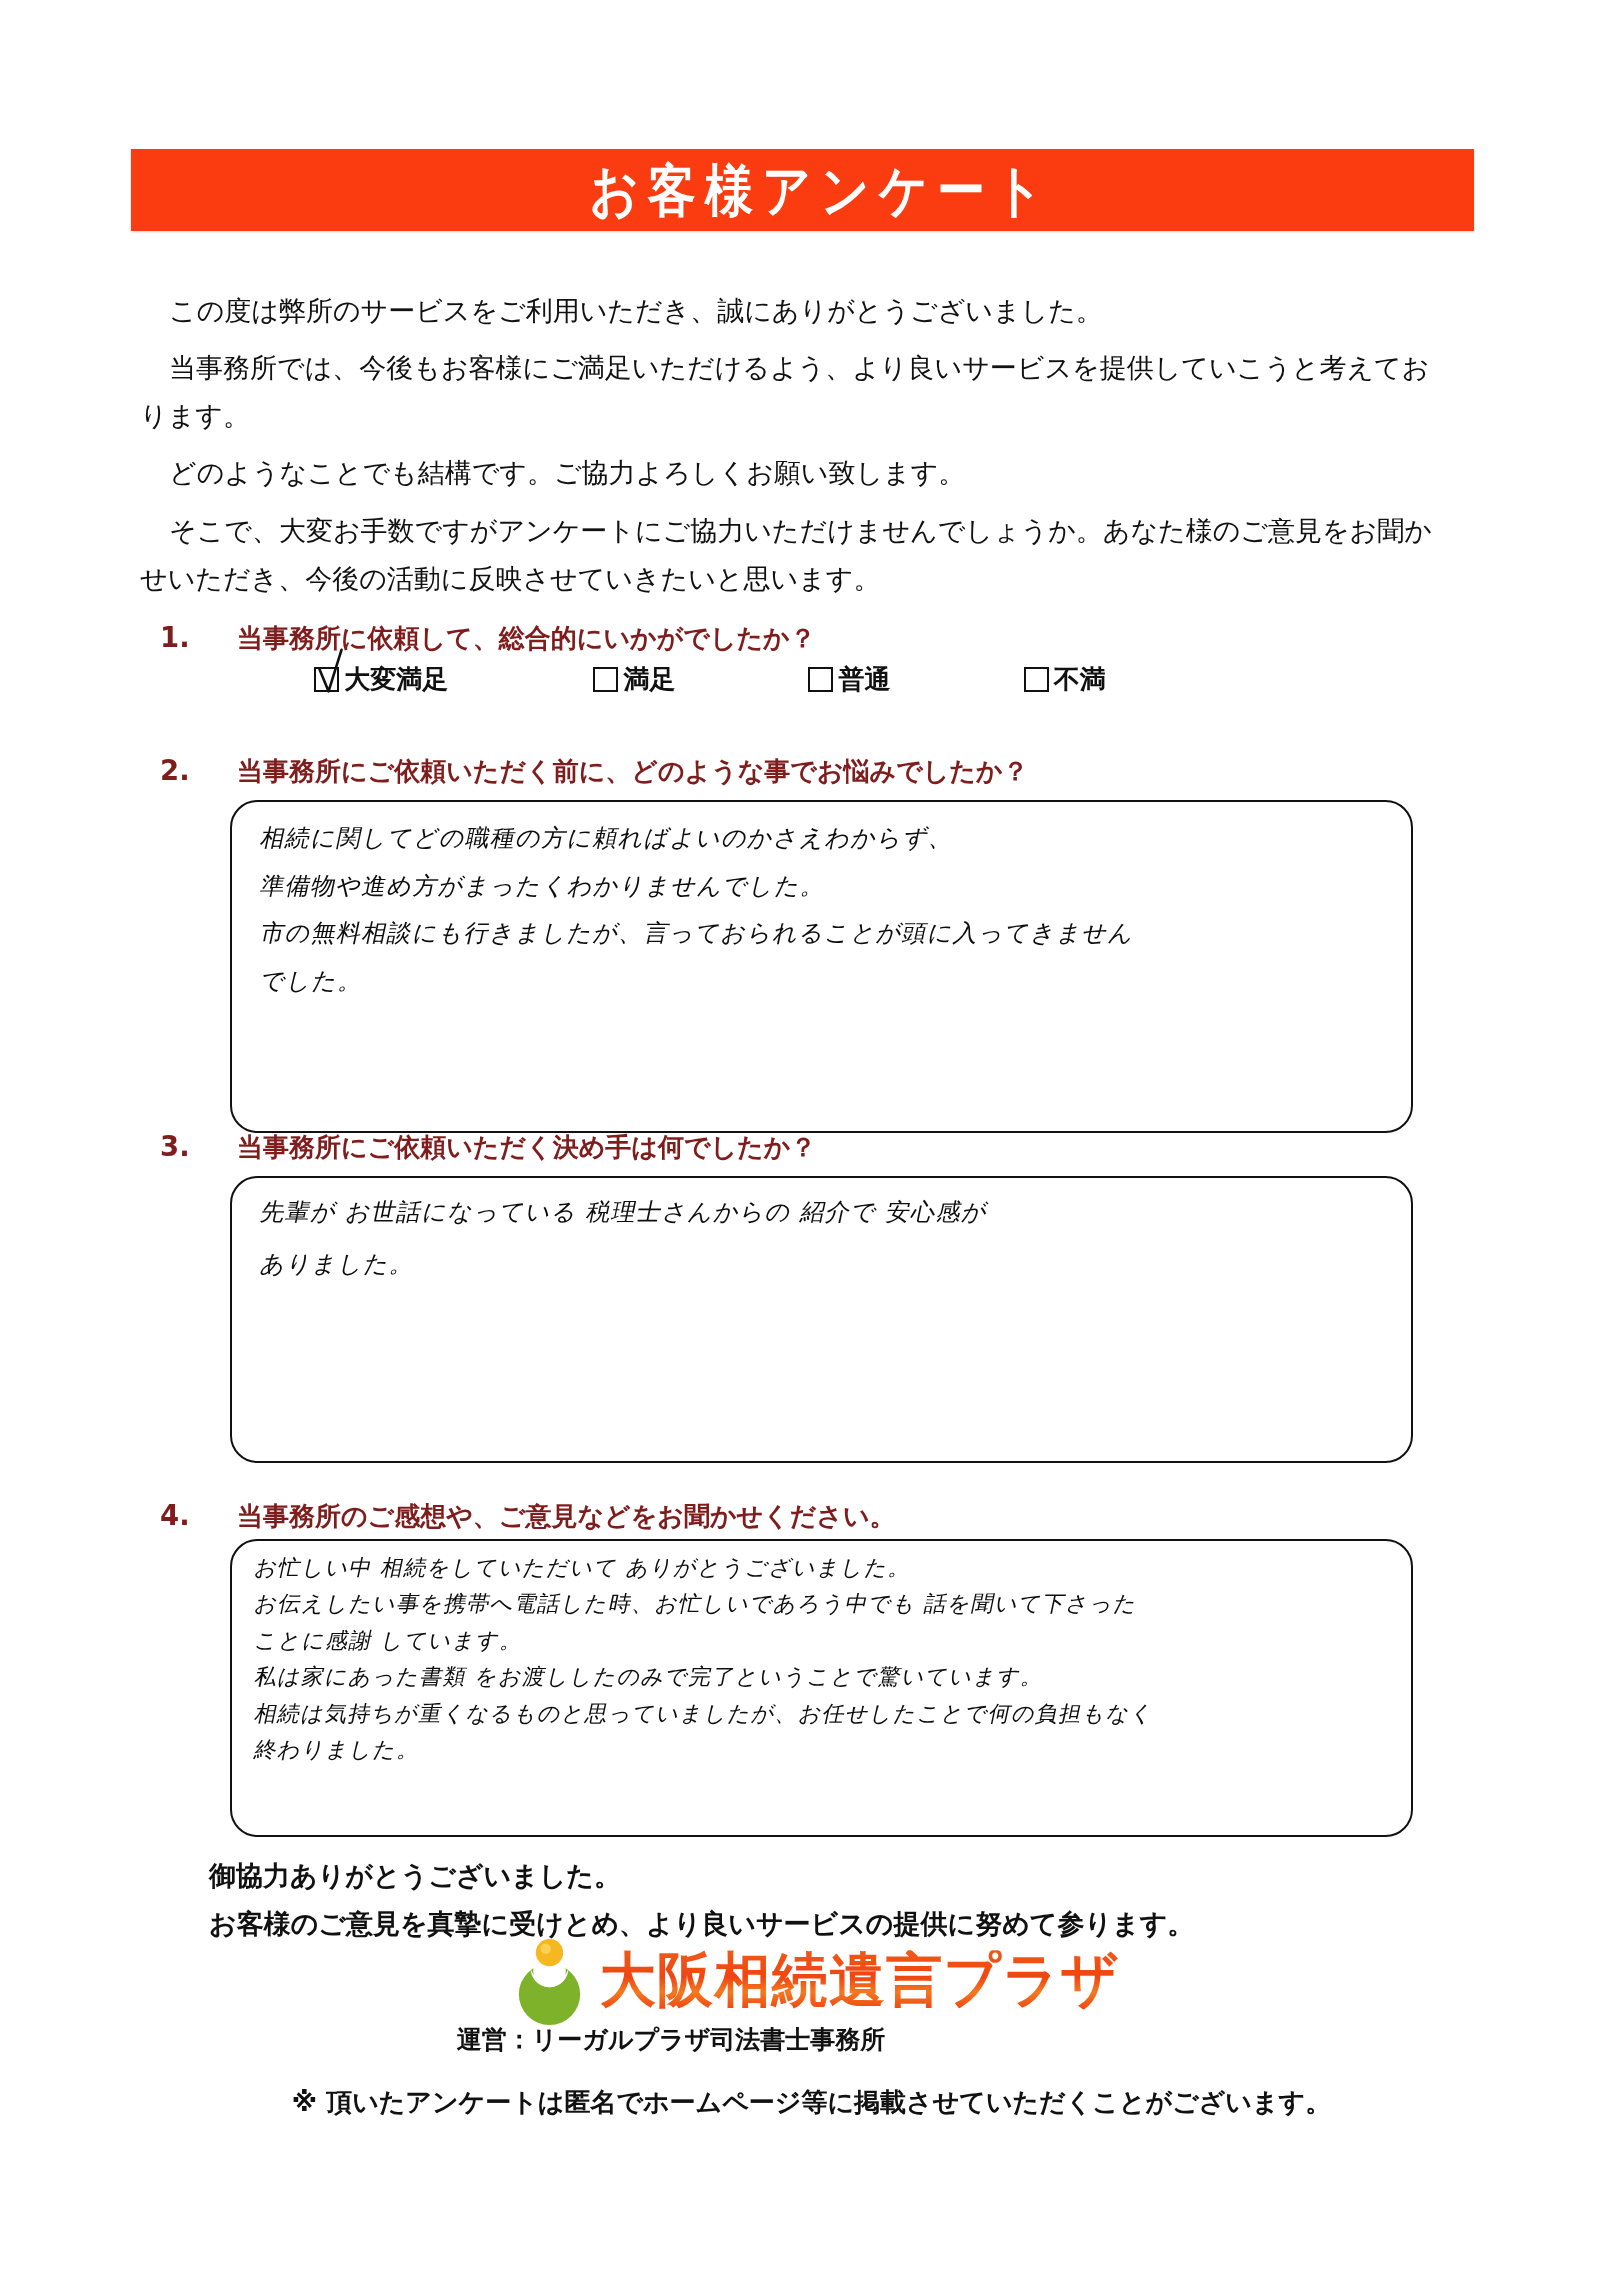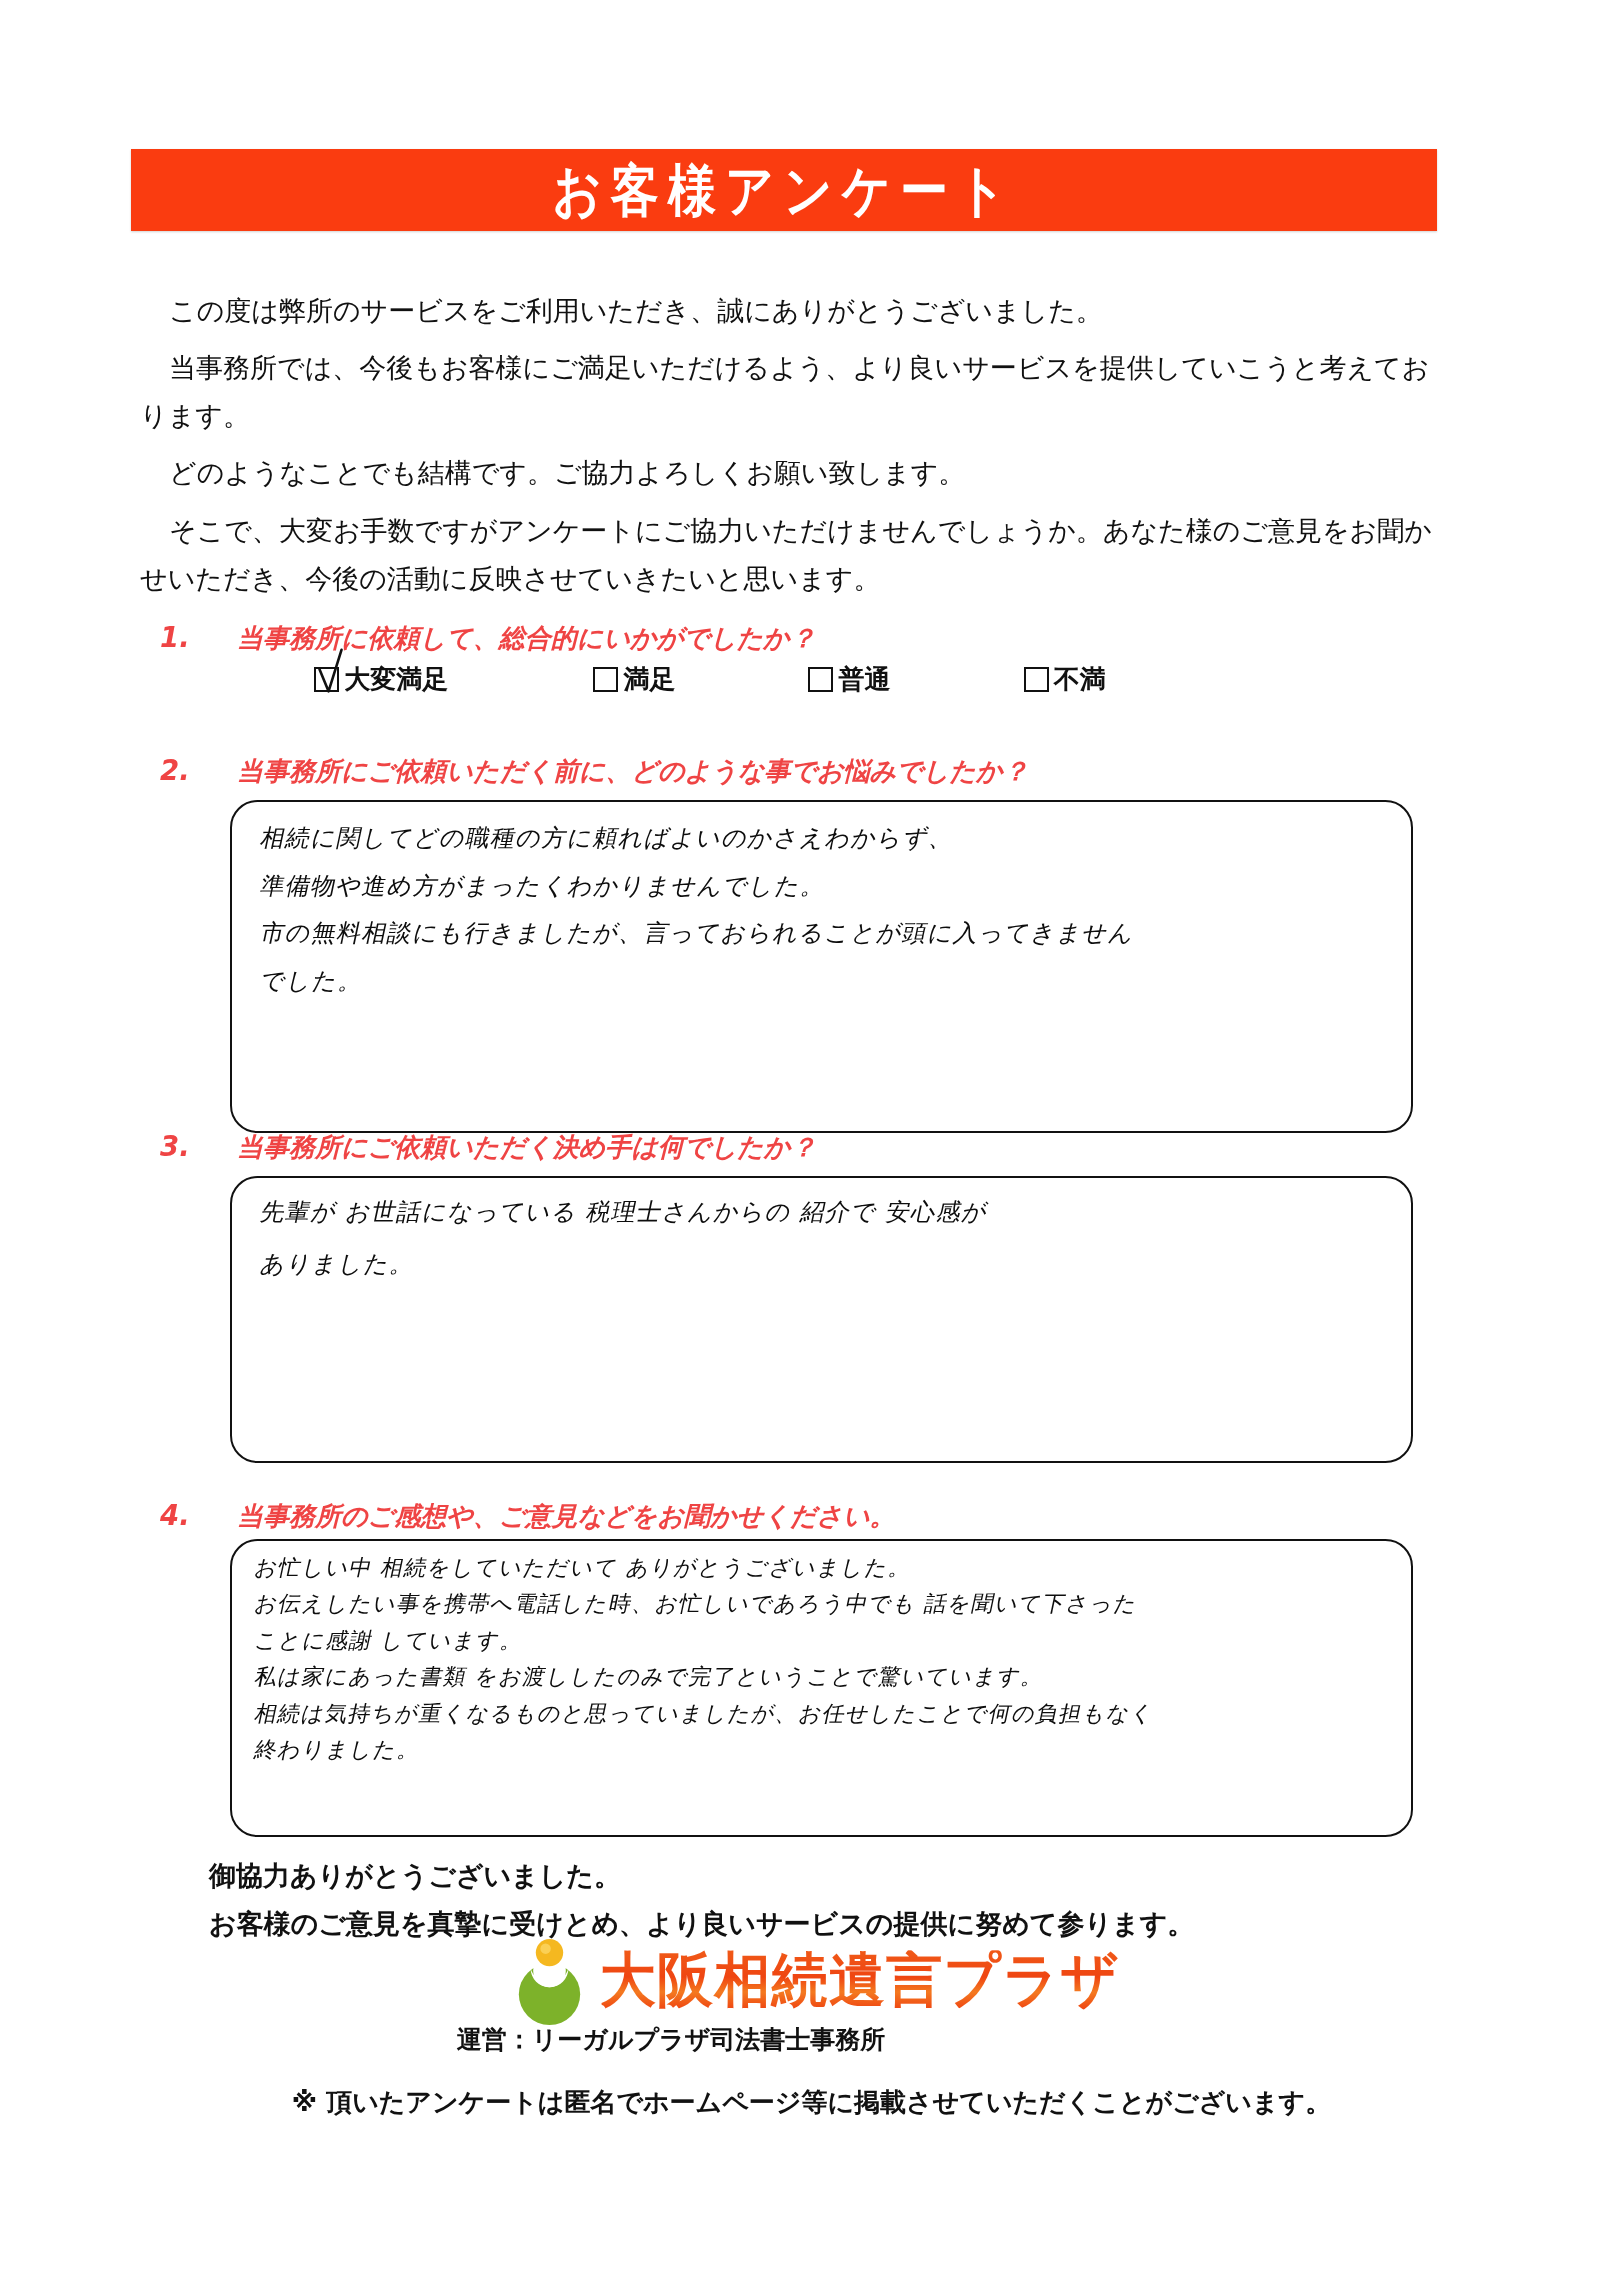--- a/index.html
+++ b/index.html
@@ -29,20 +29,21 @@
     position: absolute;
     left: 131px;
     top: 149px;
     width: 1306px;
     height: 82px;
     background: #fa3c10;
     display: flex;
     align-items: center;
     justify-content: center;
     box-shadow: 0 1.3px 2px rgba(0,0,0,0.18);
+    padding-left: 37px;
   }
   .banner-title {
     color: #ffffff;
     font-size: 48px;
     font-weight: bold;
     letter-spacing: 9.2px;
     line-height: 1;
     white-space: nowrap;
     transform: scaleY(1.18);
   }
@@ -61,23 +62,22 @@
   .intro p {
     margin: 0 0 9.2px 0;
     text-indent: 29px;
   }
 
   
   .question {
     position: absolute;
     font-size: 26px;
     font-weight: bold;
-    color: #ef4444;
-    white-space: nowrap;
-    font-style: italic;
+    color: #7f1d1d;
+    white-space: nowrap;
   }
   .q-num {
     display: inline-block;
     width: 77px;
     font-size: 27.5px;
   }
   .q-text { display: inline-block; }
 
   #q1 { left: 160px; top: 621px; }
   #q2 { left: 160px; top: 754px; }

